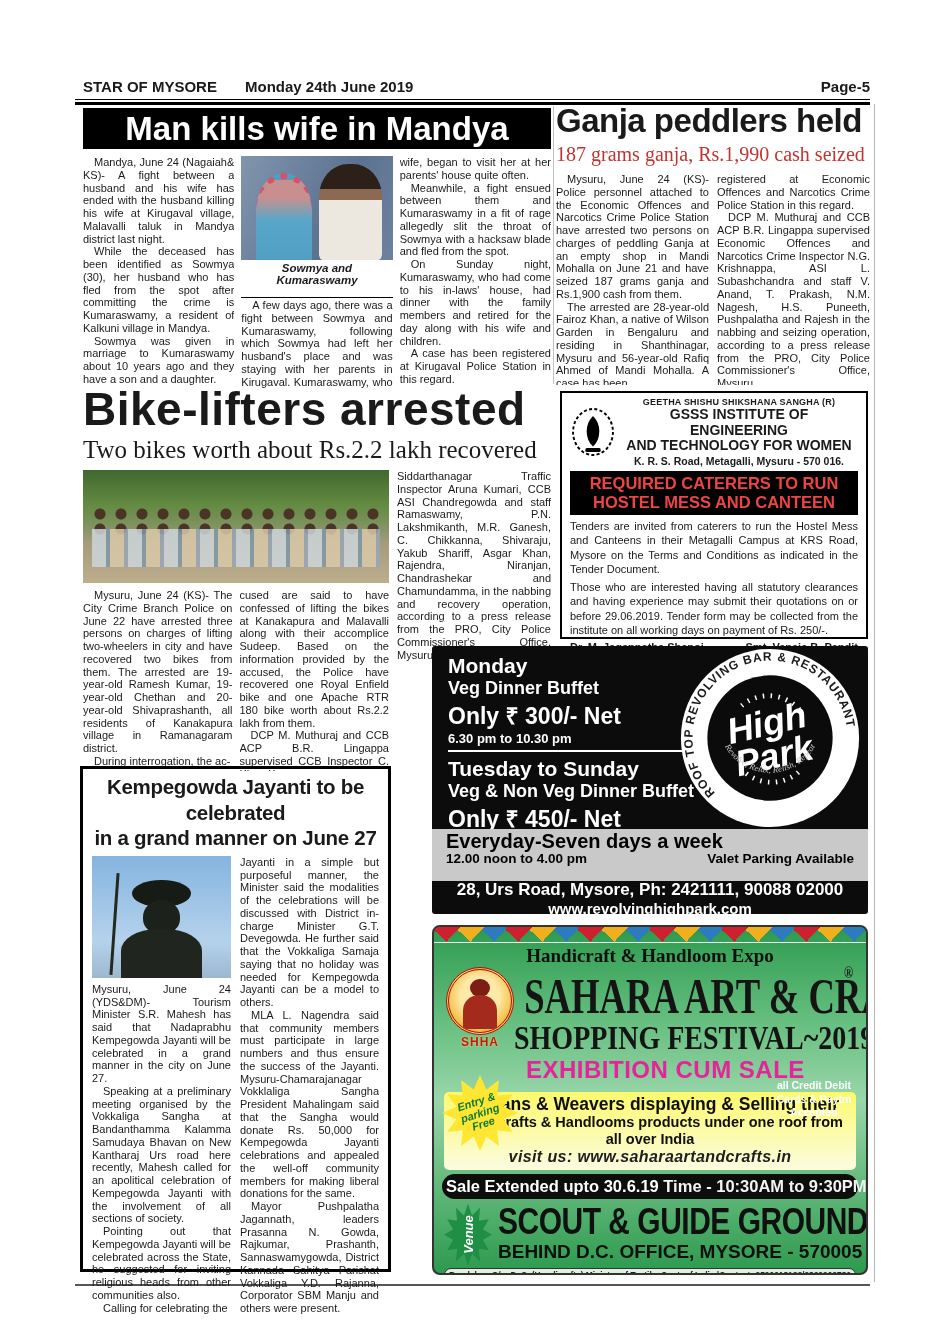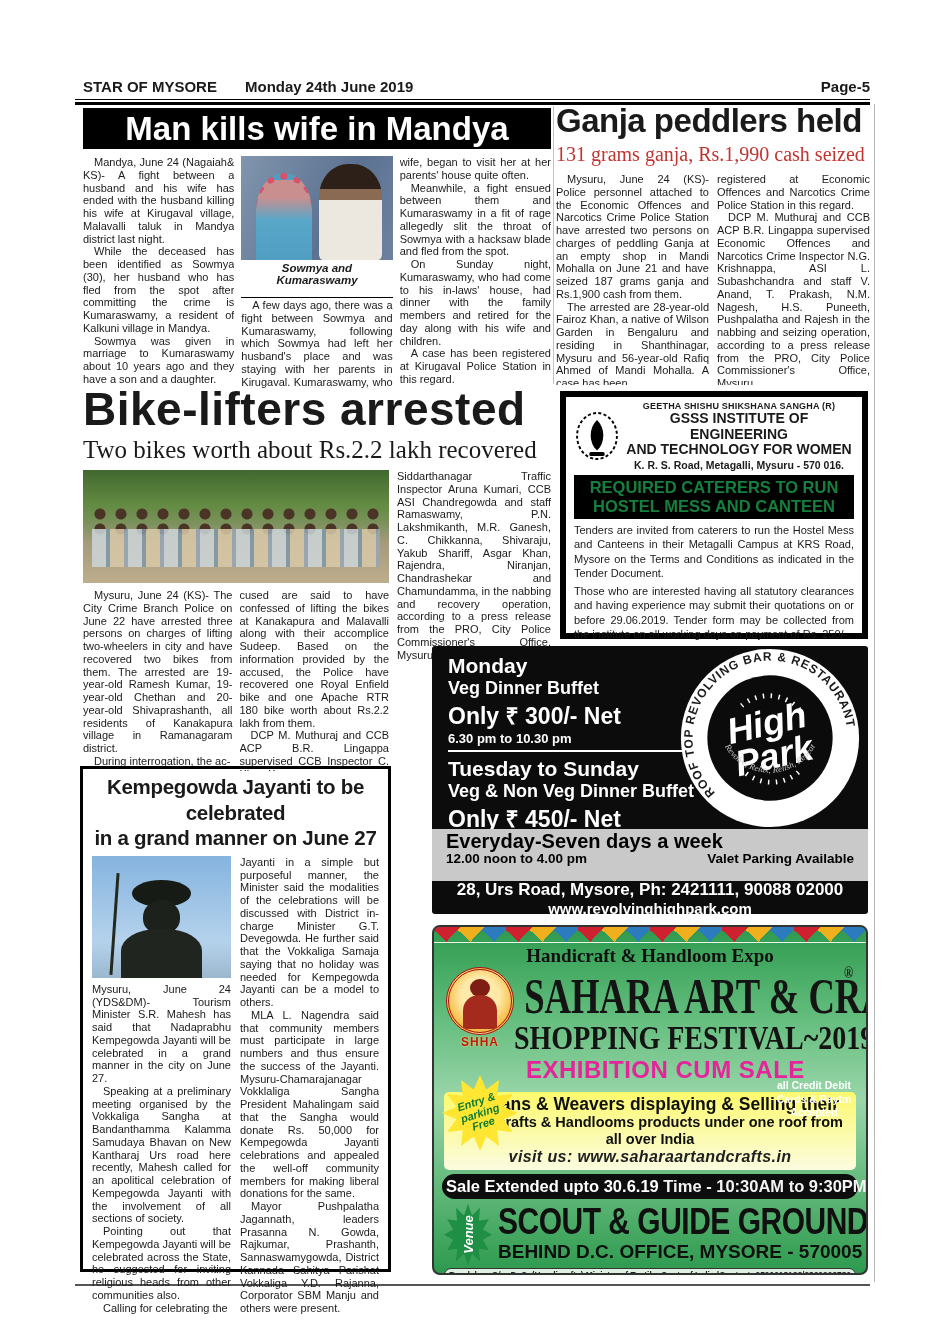--- a/index.html
+++ b/index.html
@@ -46,27 +46,27 @@
   #bike .left{width:306px;}
   #bike .right{width:154px;}
   .group-photo{width:100%;height:113px;background:linear-gradient(180deg,#41682f 0%,#628a41 30%,#7d925e 48%,#a59a7c 64%,#bdae8d 100%);}
   .people-row{position:absolute;left:3%;right:3%;height:15px;
      background-image:radial-gradient(circle at 8px 6px,#4a3426 0 5px,rgba(0,0,0,0) 6px);
      background-size:21px 15px;background-repeat:repeat-x;}
   .people-shirts{position:absolute;left:3%;right:3%;top:52%;height:34%;opacity:.85;
      background:repeating-linear-gradient(90deg,#cdd6da 0 14px,#7e98a8 14px 18px,#d9c9a8 18px 32px,#97a6b8 32px 36px);}
   #bike .undertext{margin-top:6px;height:182px;}
   
-  #gsss{position:absolute;left:560px;top:391px;width:308px;height:248px;border:6px solid #000000;
+  #gsss{position:absolute;left:560px;top:391px;width:308px;height:248px;border:2px solid #000000;
         box-sizing:border-box;padding:4px 8px;}
   #gsss .head{display:flex;gap:4px;align-items:center;}
   #gsss .org{font-size:9px;font-weight:bold;letter-spacing:.2px;text-align:center;}
   #gsss .inst{font-size:14px;font-weight:bold;line-height:1.12;text-align:center;}
   #gsss .addr{font-size:10.5px;font-weight:bold;text-align:center;margin-top:1px;}
-  #gsss .banner{background:#000;color:#15803d;text-align:center;font-weight:bold;font-size:16.5px;
+  #gsss .banner{background:#000;color:#ef4444;text-align:center;font-weight:bold;font-size:16.5px;
         line-height:1.15;padding:3px 0;margin:4px 0 4px;}
   #gsss .adp{margin:0 0 4px;font-size:11px;line-height:1.3;text-align:justify;}
   #gsss .sigs{display:flex;justify-content:space-between;margin-top:2px;}
   #gsss .sig{text-align:center;}
   #gsss .signame{font-size:11px;font-weight:bold;}
   #gsss .sigrole{font-size:10.5px;}
   
   #highpark{position:absolute;left:432px;top:646px;width:436px;height:268px;background:#0c0c0c;color:#fff;
      border-radius:3px;overflow:hidden;}
   .hp-left{position:absolute;left:16px;top:8px;width:260px;z-index:1;}
@@ -182,21 +182,21 @@
     <div class="col">
       <p class="np noind">wife, began to visit her at her parents' house quite often.</p>
       <p class="np">Meanwhile, a fight ensued between them and Kumaraswamy in a fit of rage allegedly slit the throat of Sowmya with a hacksaw blade and fled from the spot.</p>
       <p class="np">On Sunday night, Kumaraswamy, who had come to his in-laws' house, had dinner with the family members and retired for the day along with his wife and children.</p>
       <p class="np">A case has been registered at Kirugaval Police Station in this regard.</p>
     </div>
   </div>
 
   <div id="ganja">
     <div class="headline">Ganja peddlers held</div>
-    <div class="subhead">131 grams ganja, Rs.1,990 cash seized</div>
+    <div class="subhead">187 grams ganja, Rs.1,990 cash seized</div>
     <div class="cols">
       <div class="col">
         <p class="np">Mysuru, June 24 (KS)- Police personnel attached to the Economic Offences and Narcotics Crime Police Station have arrested two persons on charges of peddling Ganja at an empty shop in Mandi Mohalla on June 21 and have seized 187 grams ganja and Rs.1,900 cash from them.</p>
         <p class="np">The arrested are 28-year-old Fairoz Khan, a native of Wilson Garden in Bengaluru and residing in Shanthinagar, Mysuru and 56-year-old Rafiq Ahmed of Mandi Mohalla. A case has been</p>
       </div>
       <div class="col">
         <p class="np noind">registered at Economic Offences and Narcotics Crime Police Station in this regard.</p>
         <p class="np">DCP M. Muthuraj and CCB ACP B.R. Lingappa supervised Economic Offences and Narcotics Crime Inspector N.G. Krishnappa, ASI L. Subashchandra and staff V. Anand, T. Prakash, N.M. Nagesh, H.S. Puneeth, Pushpalatha and Rajesh in the nabbing and seizing operation, according to a press release from the PRO, City Police Commissioner's Office, Mysuru.</p>
       </div>
     </div>

